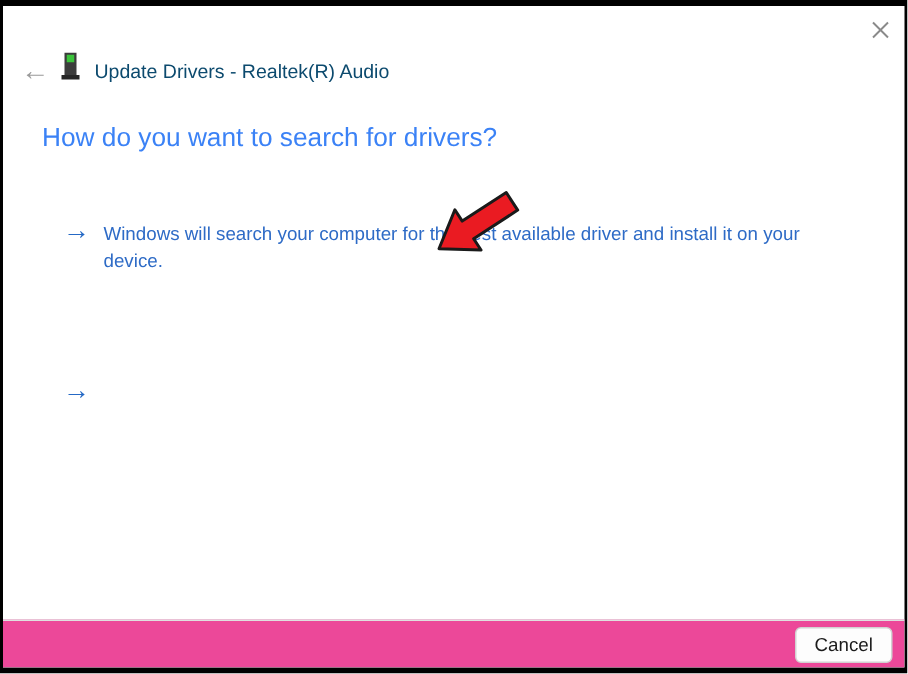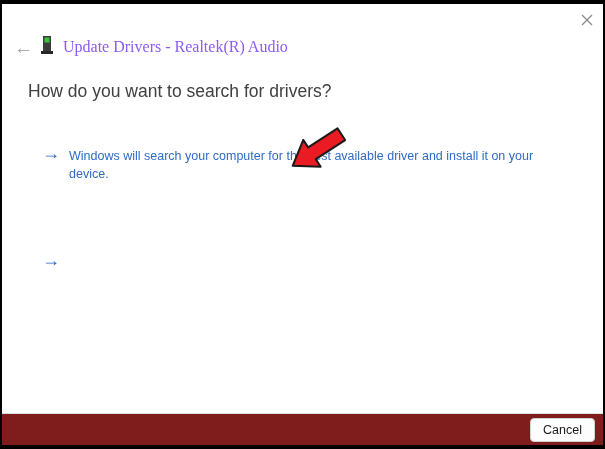--- a/index.html
+++ b/index.html
@@ -25,26 +25,26 @@
   }
   .header-row {
     position: absolute; top: 31px; left: 12px;
     display: flex; align-items: center; height: 24px;
   }
   .back-arrow {
     color: #9b9b9b; font-size: 19px; line-height: 19px;
     width: 26px; text-align: left;
   }
   .device-icon { margin-right: 9px; display: inline-block; }
-  .win-title { font-size: 16px; color: #8b5cf6; font-family: Liberation Serif, serif; }
+  .win-title { font-size: 13px; color: #0c4a6e; }
 
   
   .heading {
     position: absolute; top: 77px; left: 26px;
-    font-size: 17.5px; color: #404040;
+    font-size: 17.5px; color: #3b82f6;
   }
 
   
   .option { position: absolute; left: 40px; display: flex; align-items: flex-start; }
   .option-1 { top: 139px; }
   .option-2 { top: 246px; }
   .opt-arrow {
     color: #2569c5; font-size: 18px; line-height: 20px;
     width: 27px; flex: 0 0 27px;
   }
@@ -57,21 +57,21 @@
   
   .red-arrow-wrap {
     position: absolute; left: 285px; top: 129px;
     width: 60px; height: 34px; pointer-events: none;
   }
   .red-arrow-wrap svg { transform: rotate(-33deg); transform-origin: 50% 50%; overflow: visible; }
 
   
   .footer {
     position: absolute; left: 0; right: 0; bottom: 0;
-    height: 32px; background: #7f1d1d;
+    height: 32px; background: #ec4899;
     border-top: 1px solid #dfdfdf;
   }
   .cancel-btn {
     position: absolute; right: 8px; top: 4px;
     width: 65px; height: 24px;
     background: #fdfdfd;
     border: 1px solid #d2d2d2;
     border-radius: 4px;
     font-family: "Liberation Sans", "DejaVu Sans", sans-serif;
     font-size: 12.5px; color: #1b1b1b;

